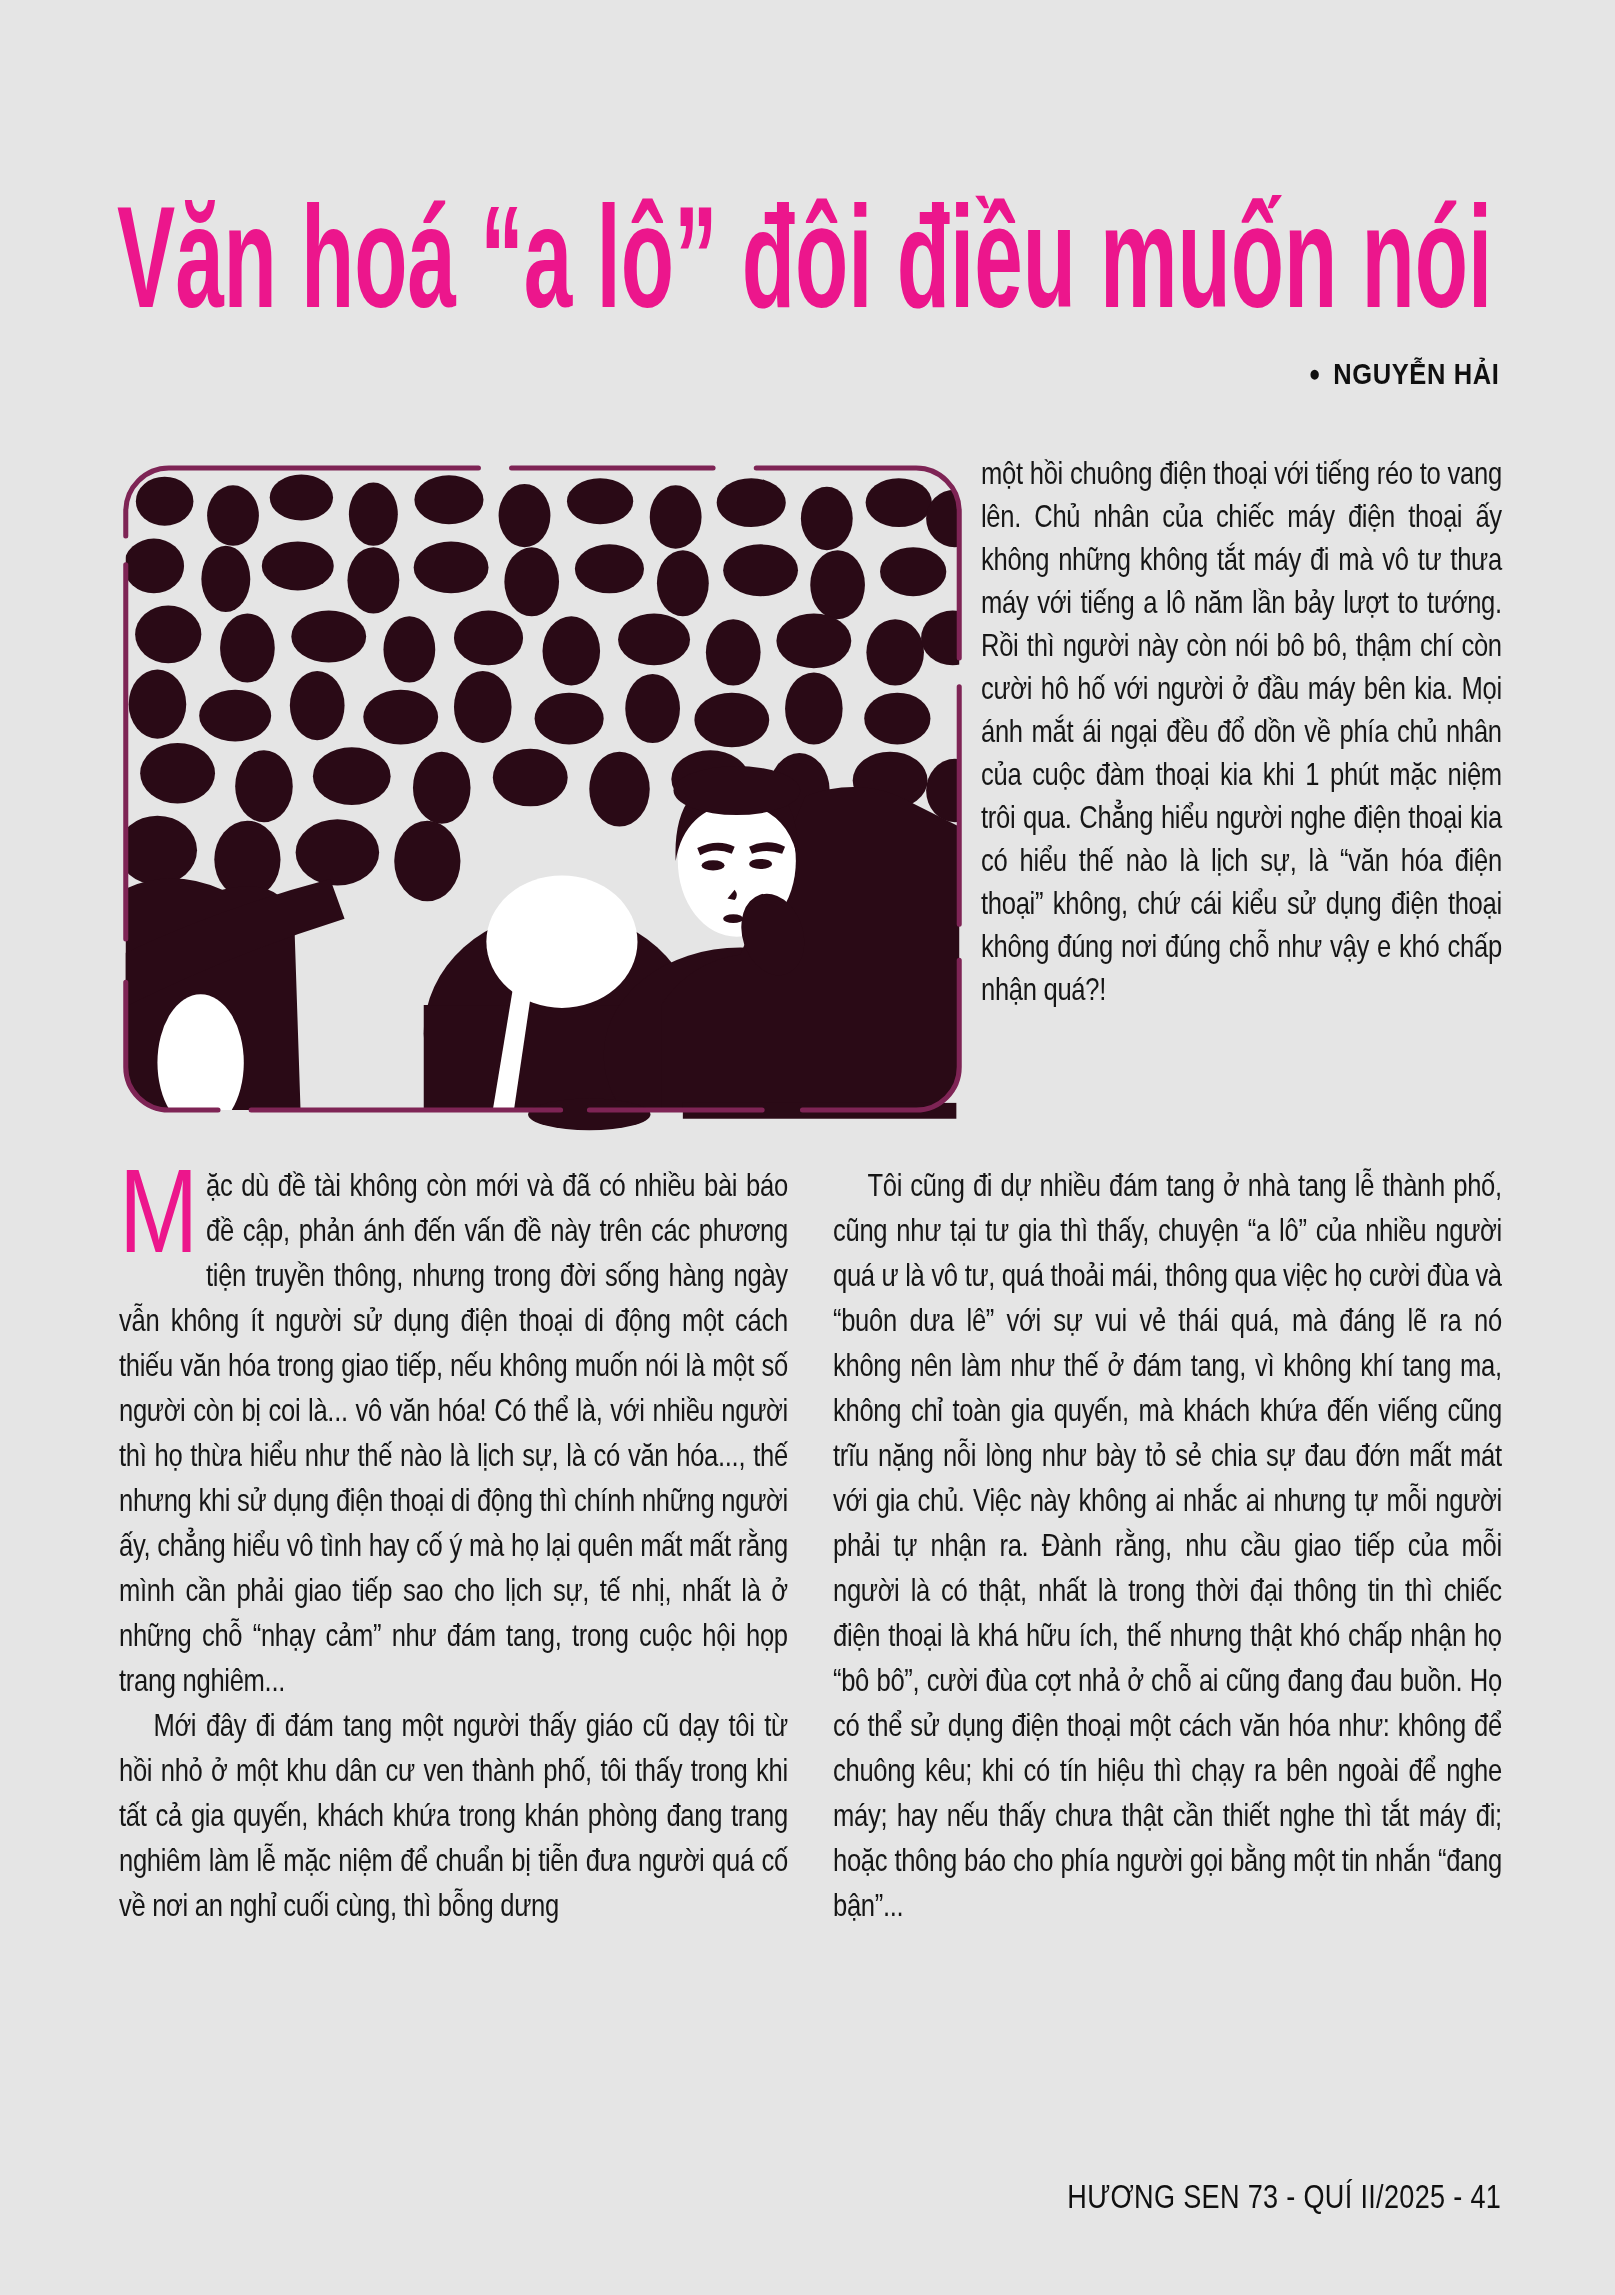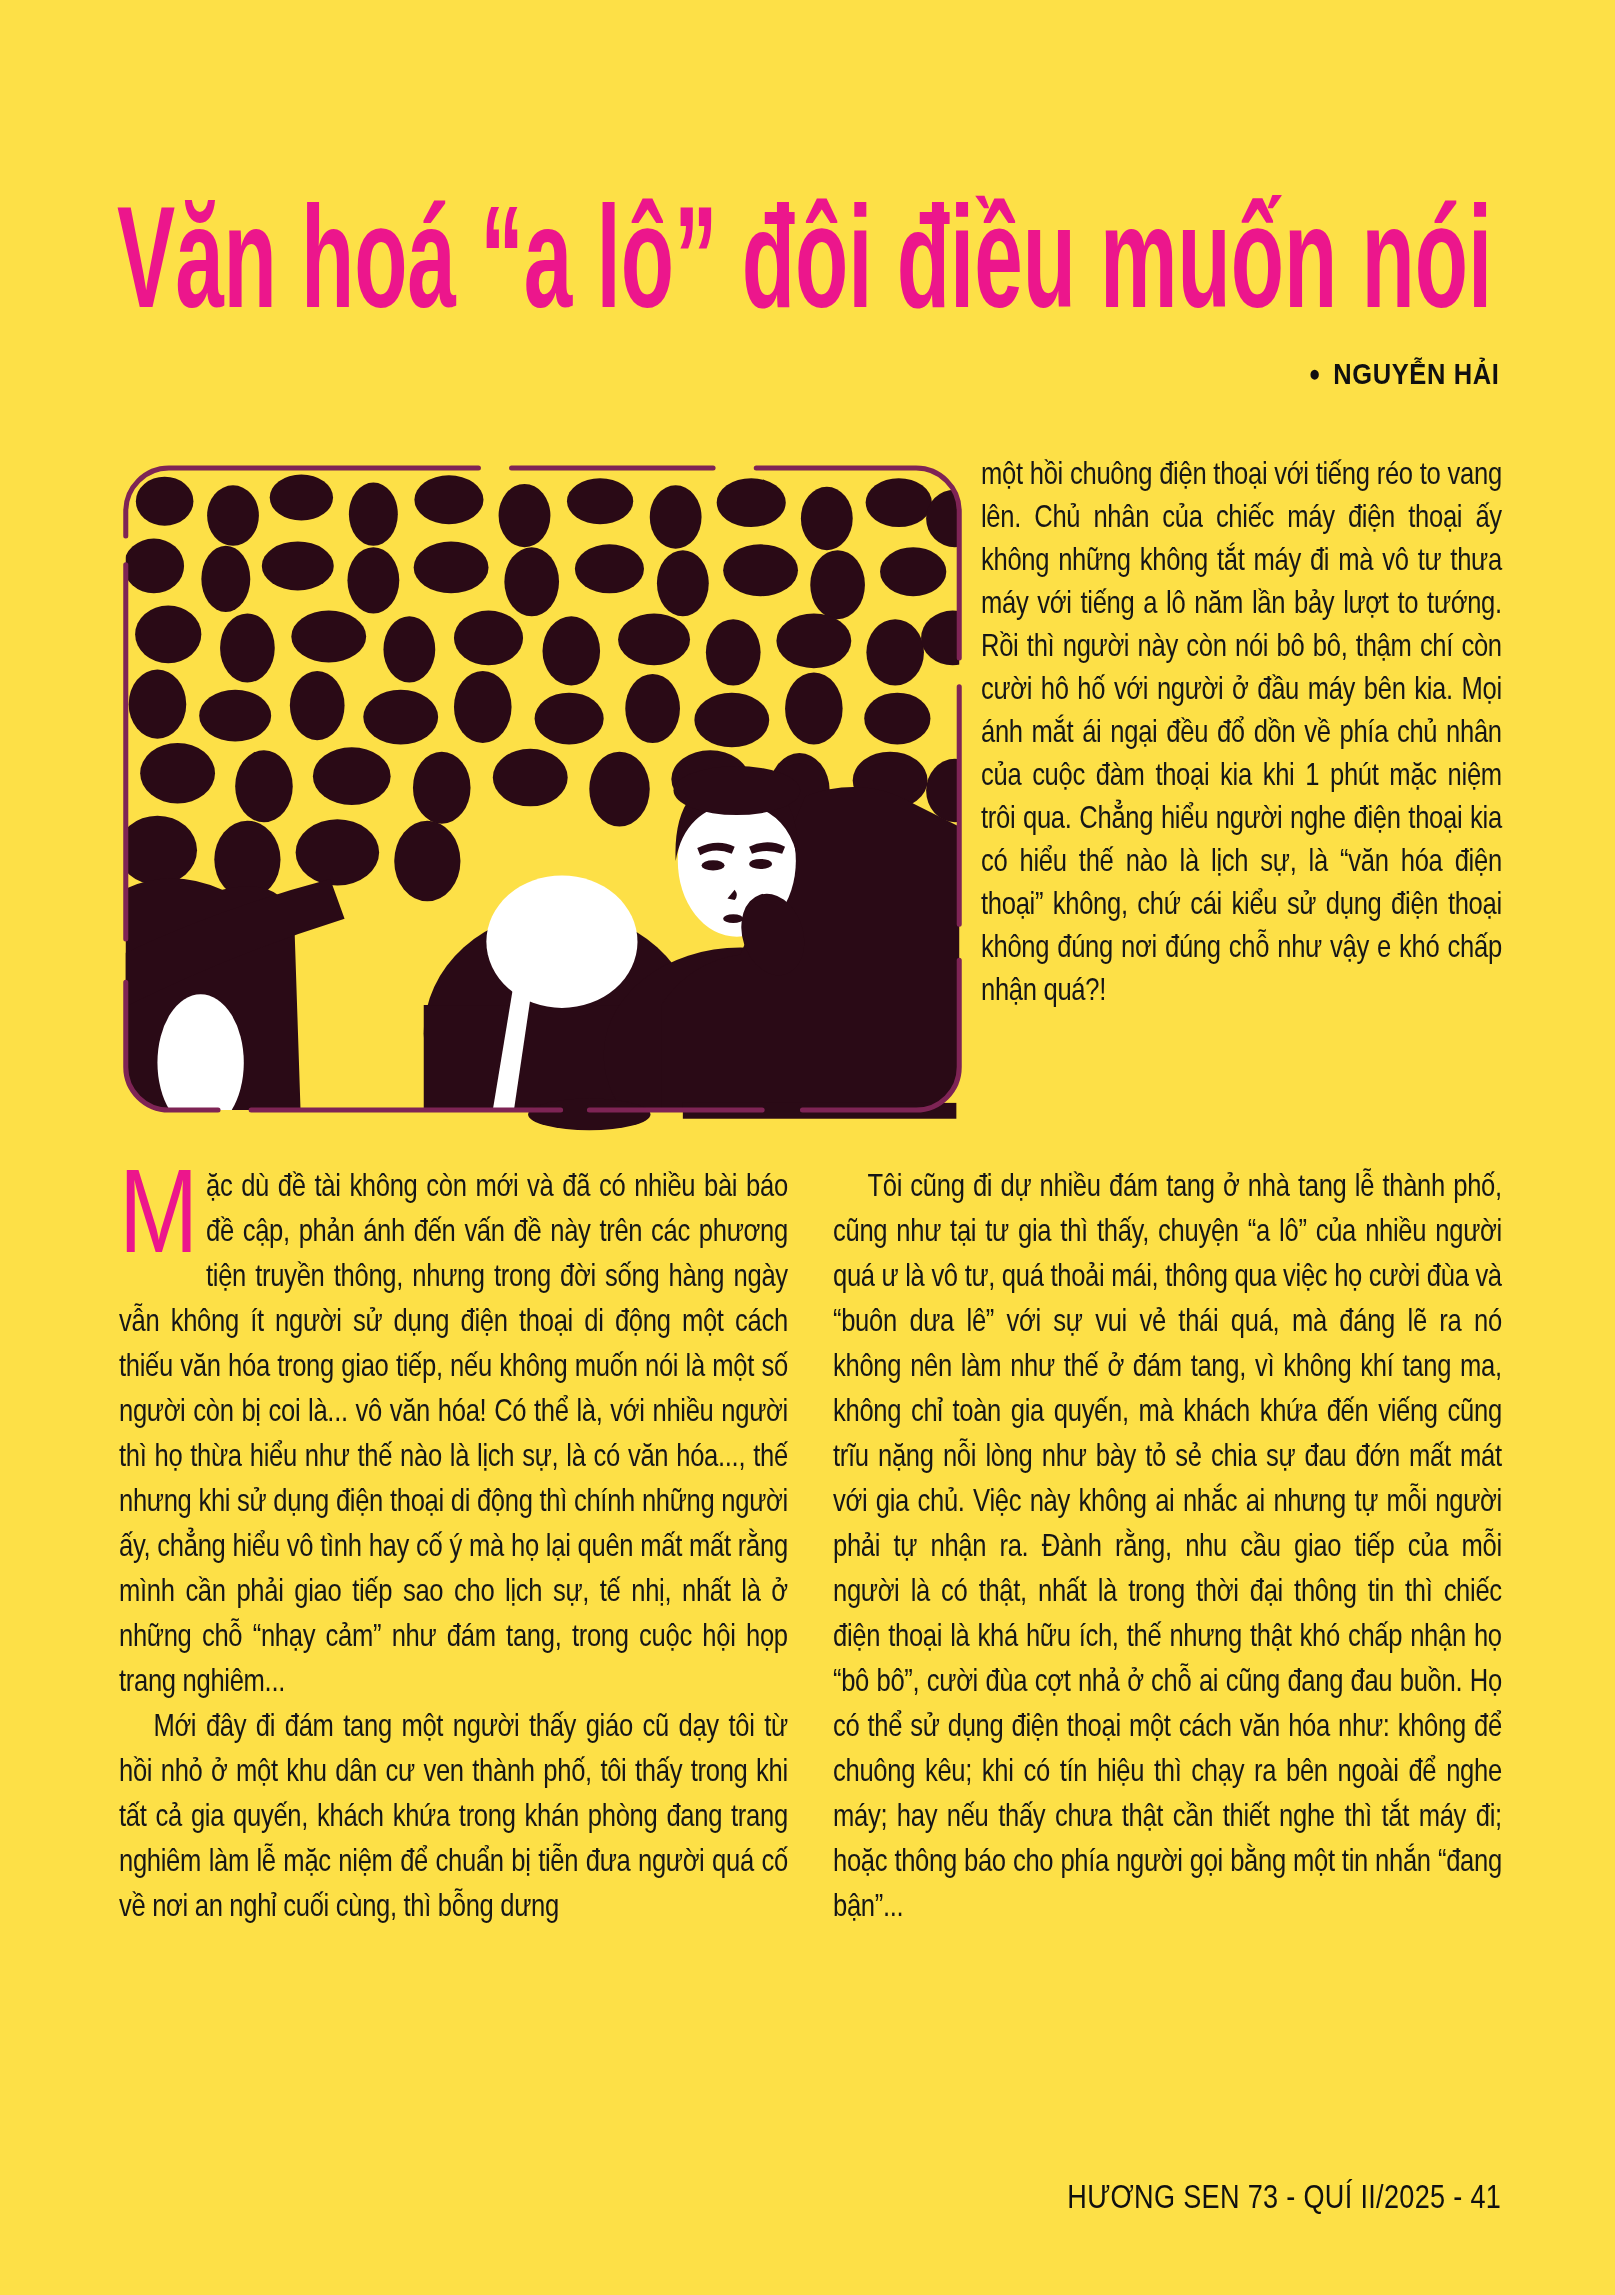--- a/index.html
+++ b/index.html
@@ -1,20 +1,20 @@
 <!DOCTYPE html>
 <html lang="vi" style="font-size:11.5px"><head>
 <meta charset="utf-8">
 <style>
   html,body { margin:0; padding:0; background:#9a9a9a; }
   .page {
     position:relative;
     width:1616px; height:2295px;
     margin:0 auto;
-    background:#fde047;
+    background:#e5e5e5;
     overflow:hidden;
     font-family:"Liberation Sans", sans-serif;
     color:#161616;
   }
 
   
   .title-svg {
     position:absolute; left:117px; top:157px;
     width:1381px; height:180px;
     overflow:visible;

